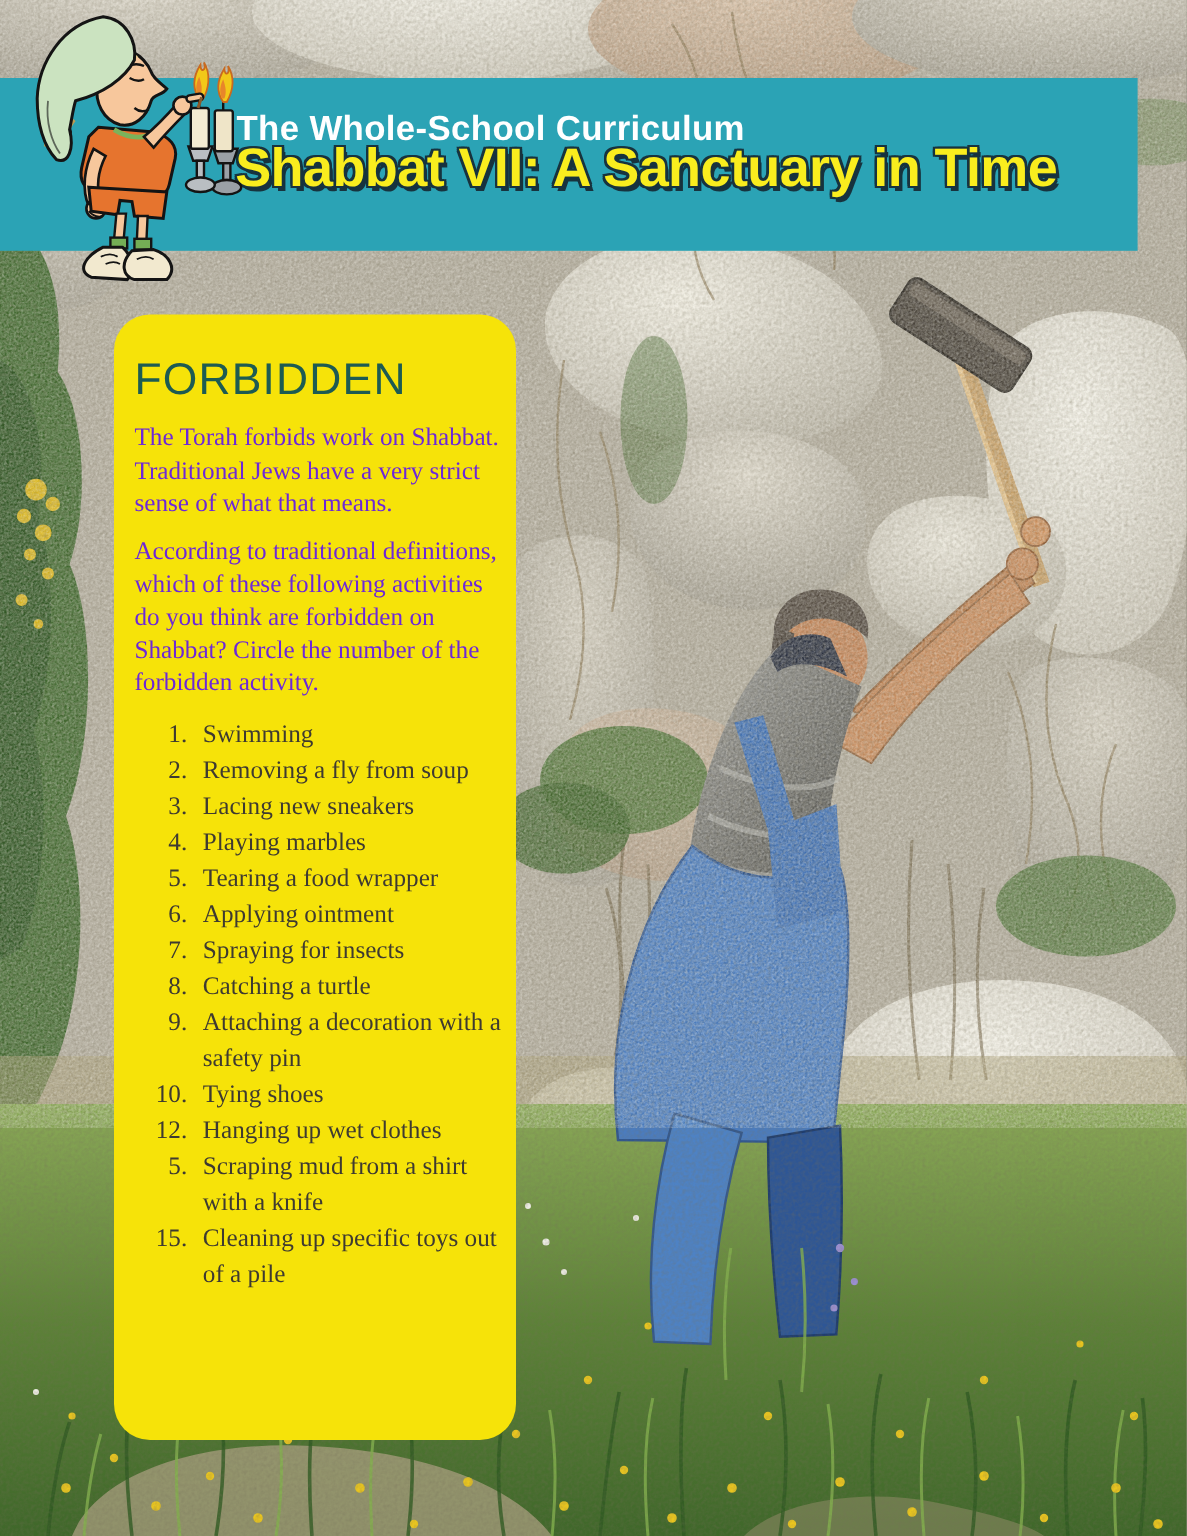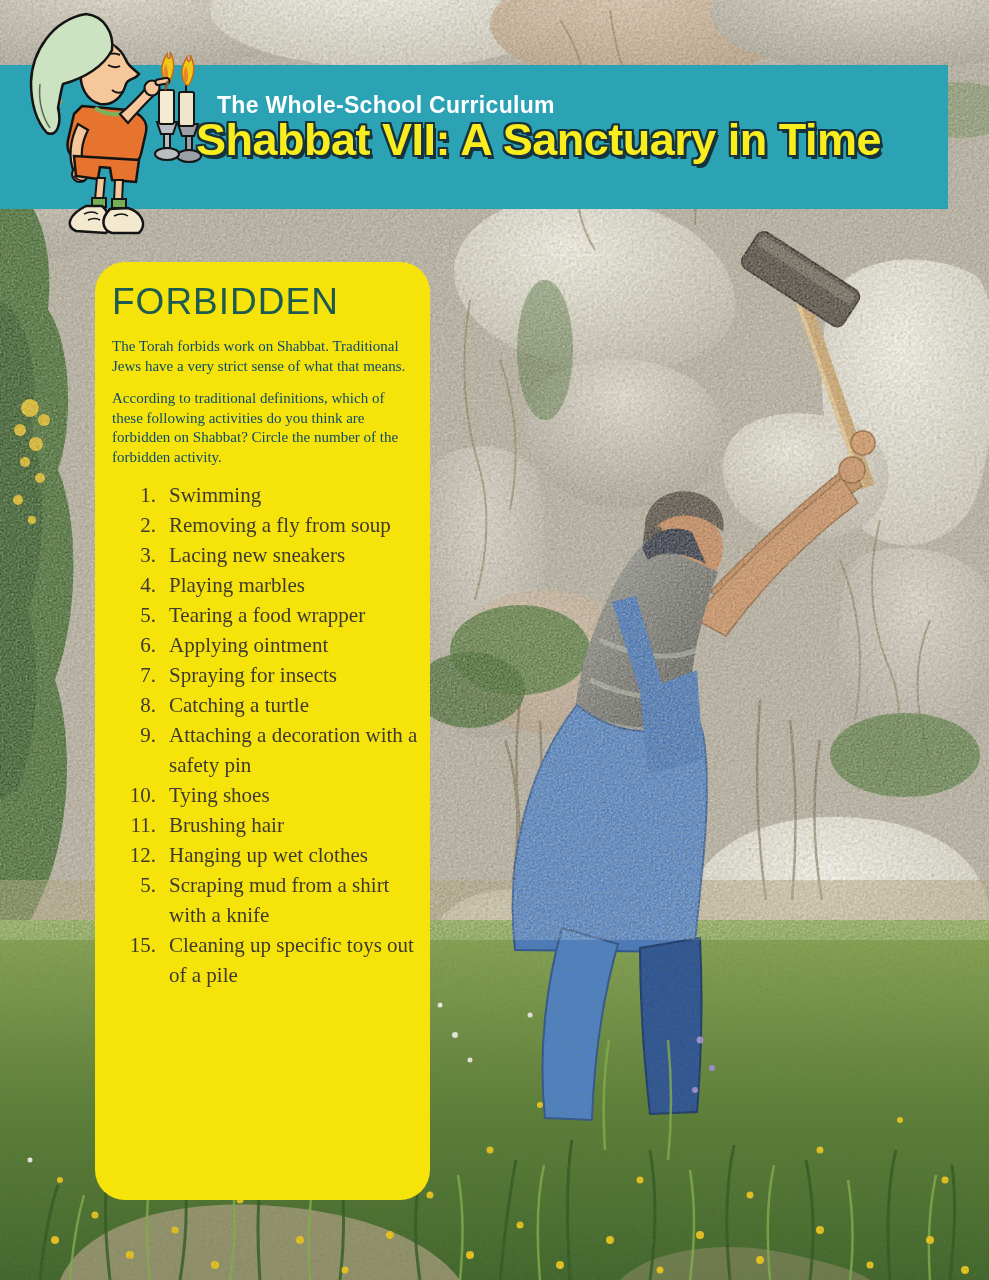--- a/index.html
+++ b/index.html
@@ -9,21 +9,21 @@
   }
   .bg{position:absolute;left:0;top:0;}
   
   .banner{
     position:absolute;left:0;top:65px;width:948px;height:144px;
     background:#2ba3b5;
   }
   .kicker{
     position:absolute;left:197px;top:27px;
     font-family:"Liberation Sans",sans-serif;font-weight:bold;
-    font-size:23px;color:#ffffff;letter-spacing:.3px;white-space:nowrap;margin-left:20px;
+    font-size:29px;color:#ffffff;letter-spacing:.3px;white-space:nowrap;
   }
   .big-title{
     position:absolute;left:196px;top:49px;
     font-family:"Liberation Sans",sans-serif;font-weight:bold;
     font-size:45px;color:#f9ed1e;letter-spacing:-.5px;white-space:nowrap;
     text-shadow:
       -2px -2px 0 #17333e, 2px -2px 0 #17333e,
       -2px  2px 0 #17333e, 2px  2px 0 #17333e,
       -2px  0   0 #17333e, 2px  0   0 #17333e,
        0   -2px 0 #17333e, 0    2px 0 #17333e,
@@ -34,28 +34,28 @@
     font-family:"Liberation Sans",sans-serif;font-weight:bold;
     font-size:27px;color:#ffffff;white-space:nowrap;
   }
   
   .panel{
     position:absolute;left:95px;top:262px;width:335px;height:938px;
     background:#f6e309;border-radius:30px;box-sizing:border-box;
     padding:16px 12px 0 17px;
   }
   .panel h1{
-    margin:2px 0 14px 0;
+    margin:16px 0 14px 0;
     font-family:"Liberation Sans",sans-serif;font-weight:normal;
     font-size:37px;line-height:1.17;color:#1d5b52;letter-spacing:1px;
   }
   .panel h1 span{display:block;}
   .panel p{
     margin:0 0 13px 0;width:304px;
-    font-size:15px;line-height:1.3;color:#0c4a6e;
+    font-size:21px;line-height:1.3;color:#6d28d9;
   }
   .activities{
     list-style:none;margin:4px 0 0 0;padding:0;
     font-size:21px;line-height:30px;color:#3e3a31;width:306px;
   }
   .activities li{position:relative;padding-left:57px;}
   .activities .num{
     position:absolute;left:0;top:0;width:44px;text-align:right;
   }
   .girl-svg{position:absolute;left:0;top:8px;}
@@ -370,20 +370,19 @@
         <li><span class="num">1.</span><span class="txt">Swimming</span></li>
         <li><span class="num">2.</span><span class="txt">Removing a fly from soup</span></li>
         <li><span class="num">3.</span><span class="txt">Lacing new sneakers</span></li>
         <li><span class="num">4.</span><span class="txt">Playing marbles</span></li>
         <li><span class="num">5.</span><span class="txt">Tearing a food wrapper</span></li>
         <li><span class="num">6.</span><span class="txt">Applying ointment</span></li>
         <li><span class="num">7.</span><span class="txt">Spraying for insects</span></li>
         <li><span class="num">8.</span><span class="txt">Catching a turtle</span></li>
         <li><span class="num">9.</span><span class="txt">Attaching a decoration with a safety pin</span></li>
         <li><span class="num">10.</span><span class="txt">Tying shoes</span></li>
-        <li><span class="num">11.</span><span class="txt">Brushing hair</span></li>
         <li><span class="num">12.</span><span class="txt">Hanging up wet clothes</span></li>
         <li><span class="num">5.</span><span class="txt">Scraping mud from a shirt with a knife</span></li>
         <li><span class="num">15.</span><span class="txt">Cleaning up specific toys out of a pile</span></li>
       </ol>
   </div>
 
 </div>
 
 </body></html>

